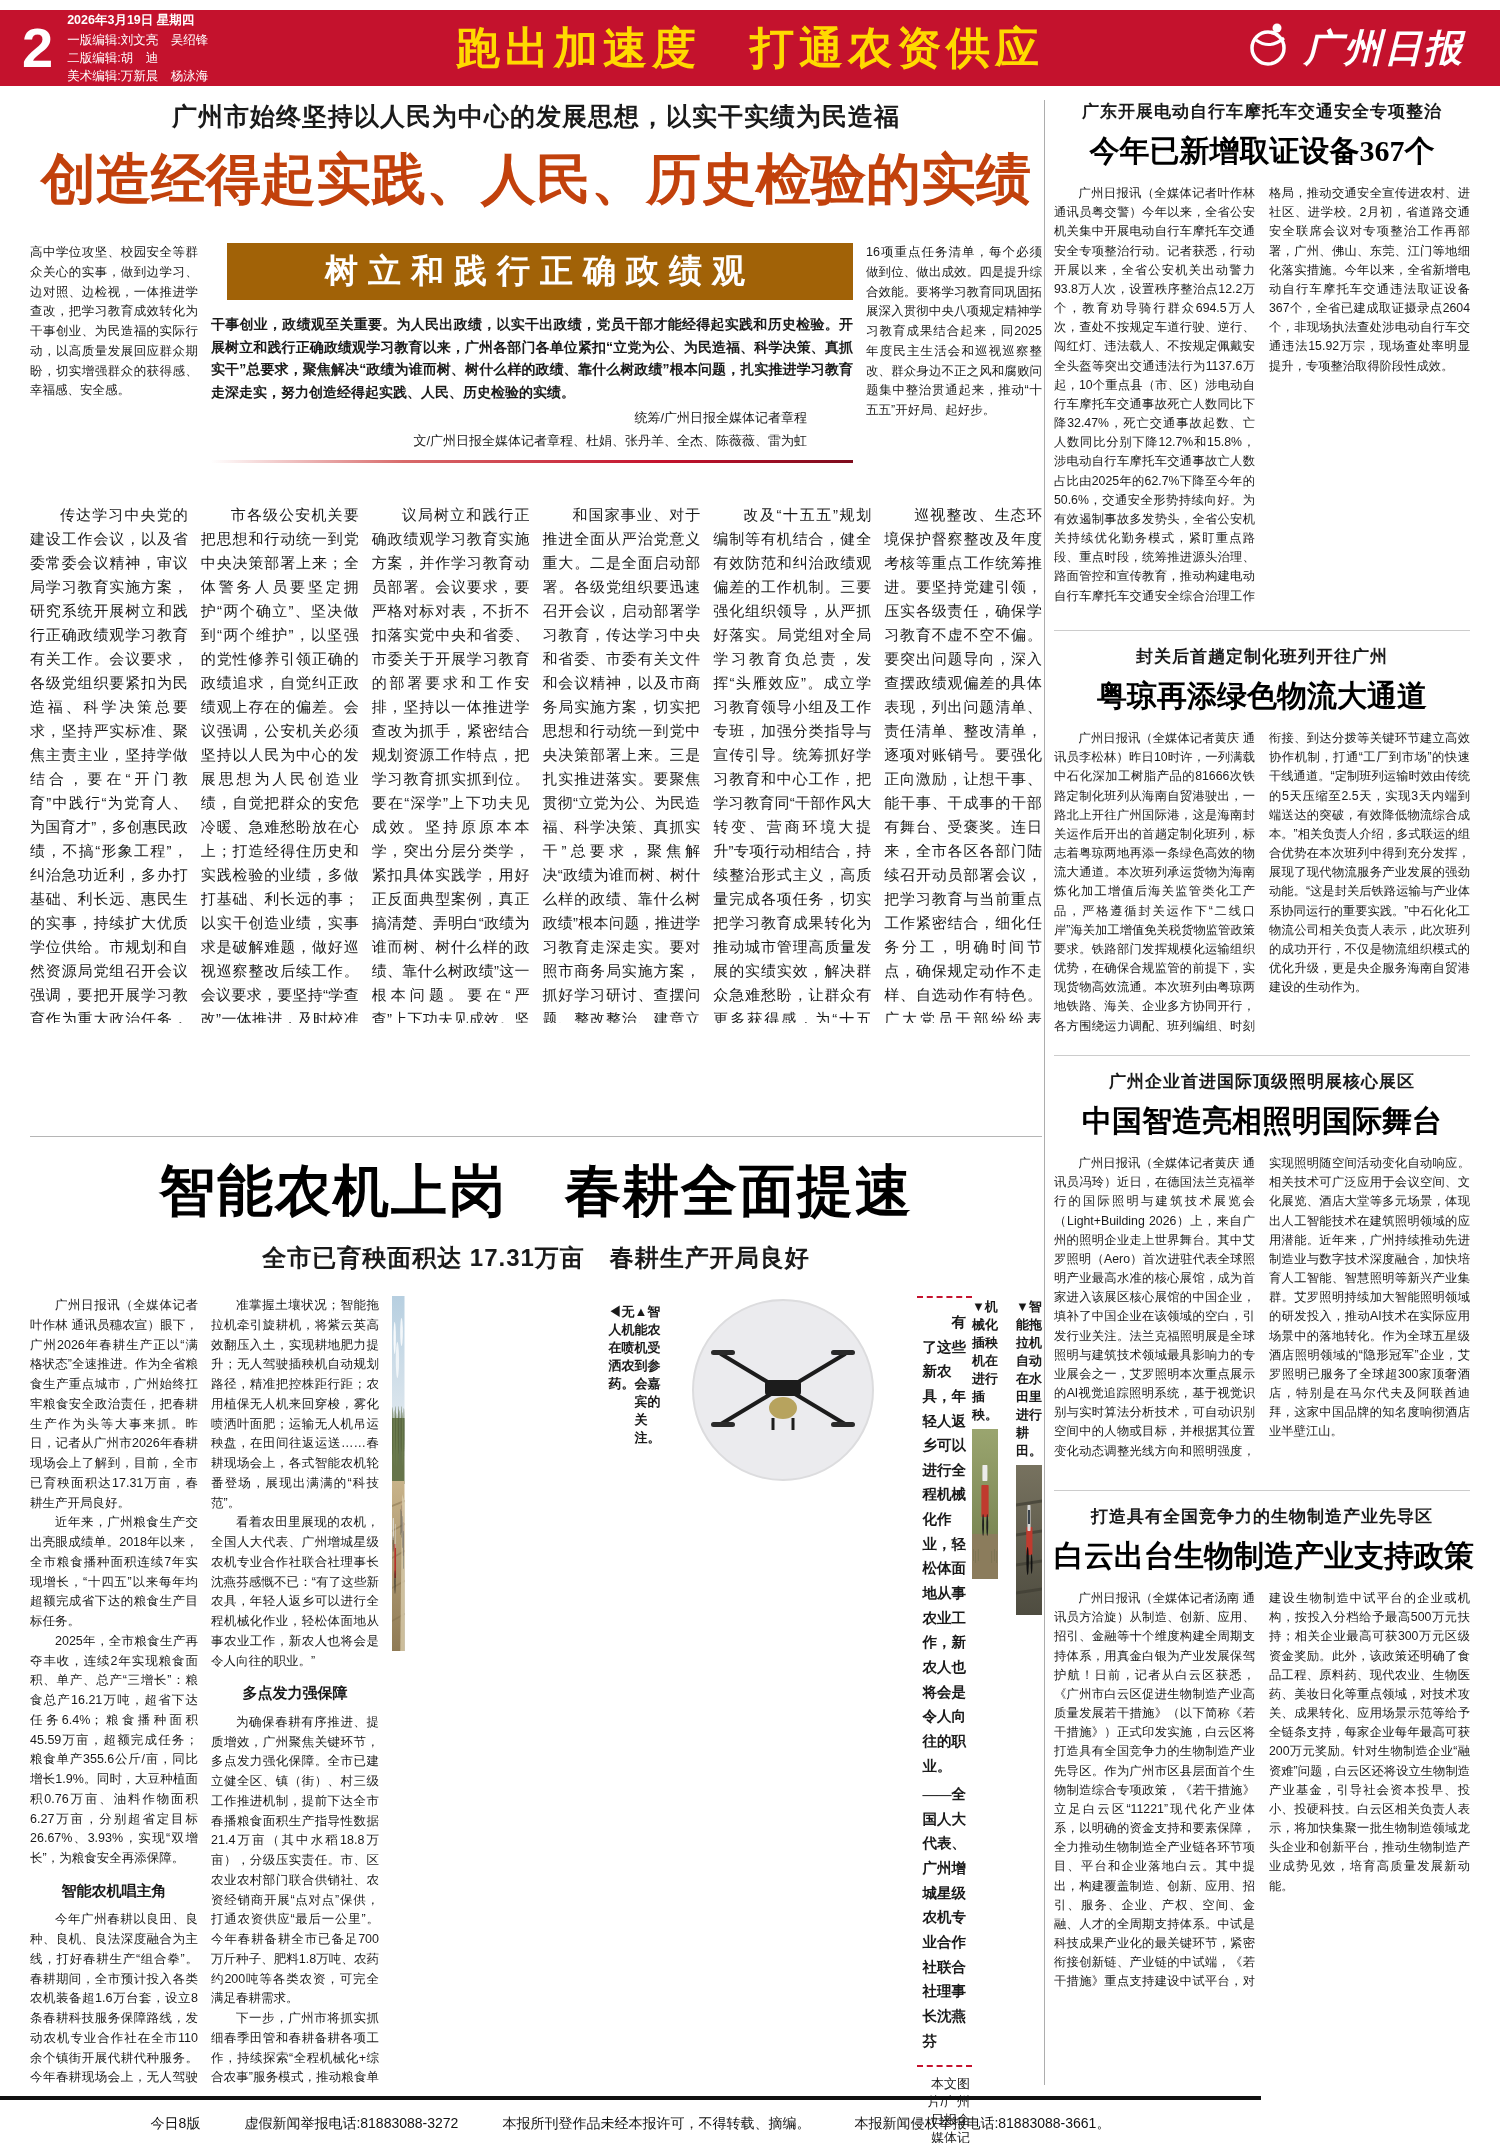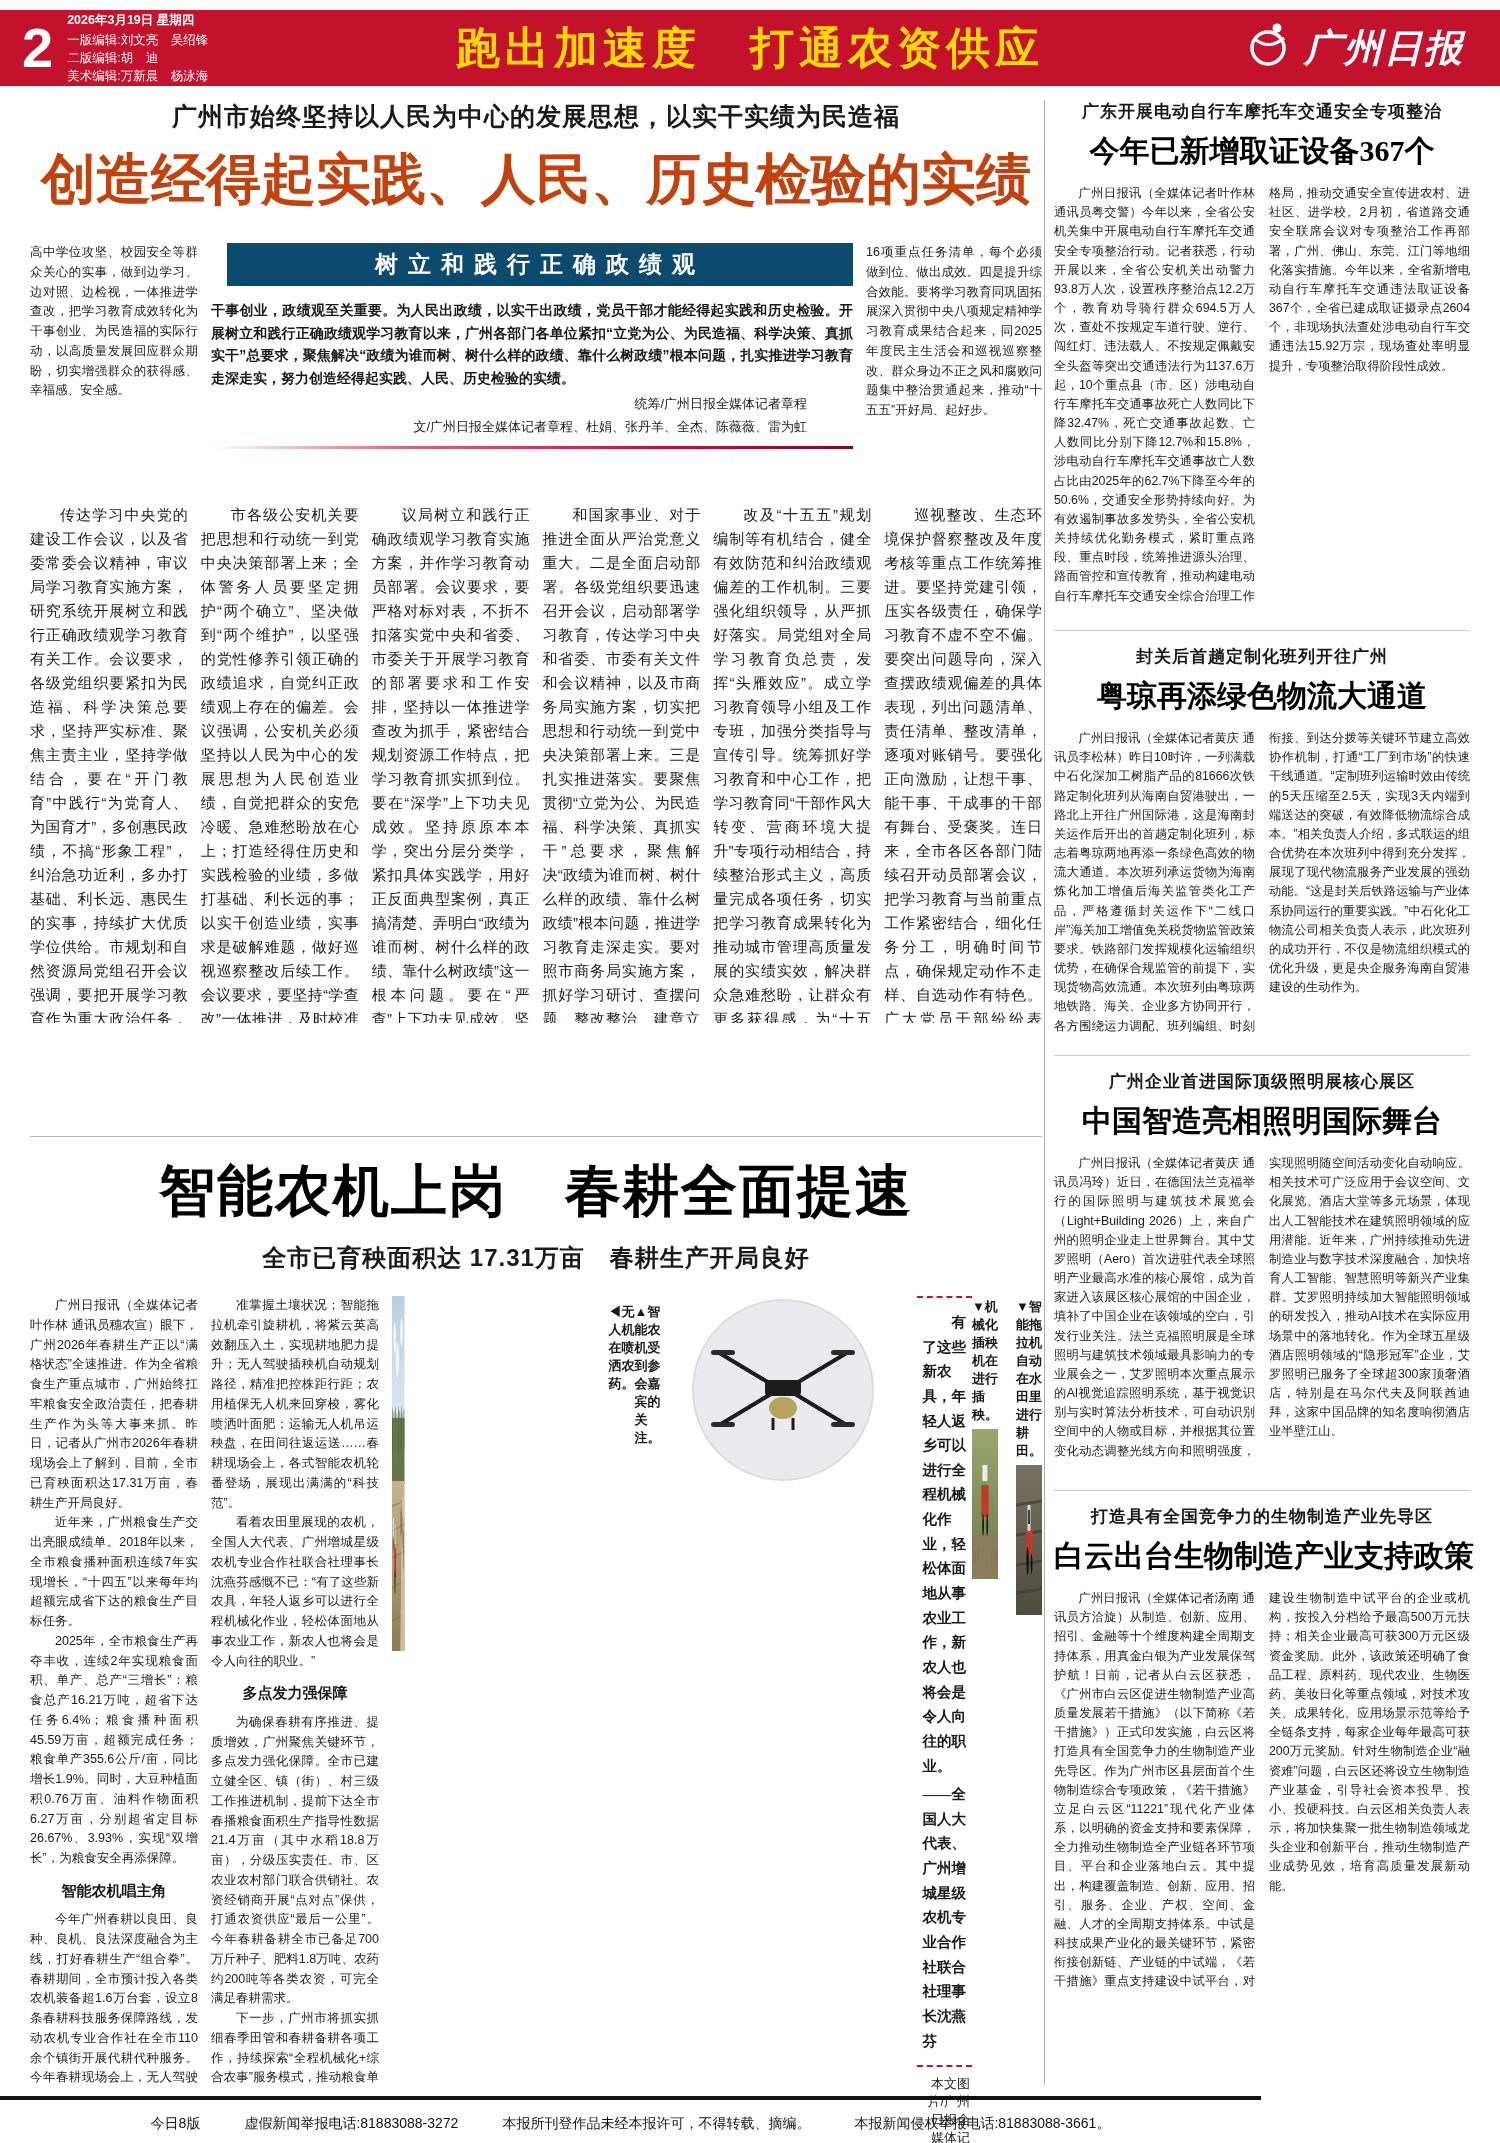--- a/index.html
+++ b/index.html
@@ -19,21 +19,21 @@
 
   
   .lead { position:absolute; left:30px; top:100px; width:1012px; }
   .kicker { text-align:center; font-size:25px; font-weight:700; letter-spacing:1px; }
   .lead-headline { text-align:center; font-family:"Liberation Serif", serif; font-size:55px; font-weight:900; letter-spacing:0px; white-space:nowrap; margin-top:10px; color:#c2410c; }
   .rowA { display:flex; gap:13px; margin-top:26px; height:244px; }
   .sidecol { font-size:12.5px; line-height:1.58; text-align:justify; overflow:hidden; }
   .sideL { width:168px; }
   .sideR { width:176px; }
   .centerA { flex:1; display:flex; flex-direction:column; }
-  .box-title { background:#0c4a6e; color:#fff; text-align:center; font-size:23px; font-weight:700; letter-spacing:10px; padding:6px 0;margin-left:16px; }
+  .box-title { background:#a16207; color:#fff; text-align:center; font-size:33px; font-weight:700; letter-spacing:10px; padding:6px 0;margin-left:16px; }
   .intro { margin-top:13px; font-size:14px; font-weight:700; line-height:1.62; text-align:justify; }
   .byline { text-align:right; font-size:13px; padding-right:46px; margin-top:5px; }
   .red-divider { height:3px; margin-top:10px; background:linear-gradient(to right,#ffffff,#d86a6a 30%,#c4122d 70%,#7d0c1d); }
   .rowB { display:flex; gap:13px; margin-top:16px; height:520px; }
   .bodycol { flex:1; font-size:15px; line-height:1.6; text-align:justify; overflow:hidden; text-indent:2em; }
 
   .section-rule { position:absolute; left:30px; top:1136px; width:1012px; border-top:1px solid #b5b5b5; }
   .v-rule { position:absolute; left:1044px; top:100px; width:1px; height:1985px; background:#adadad; }
 
   

